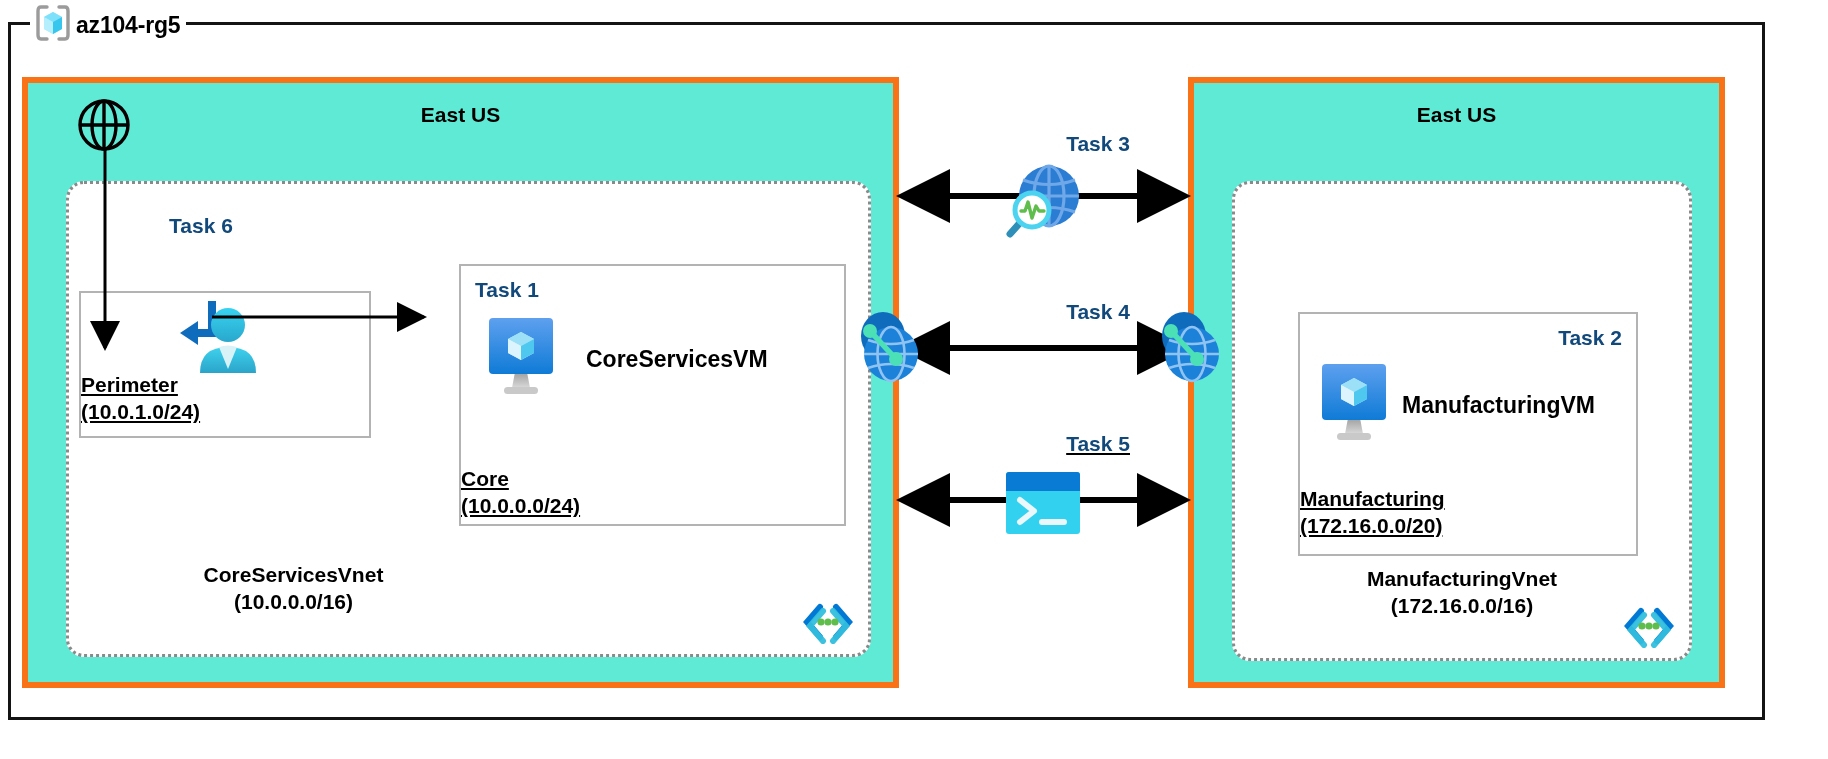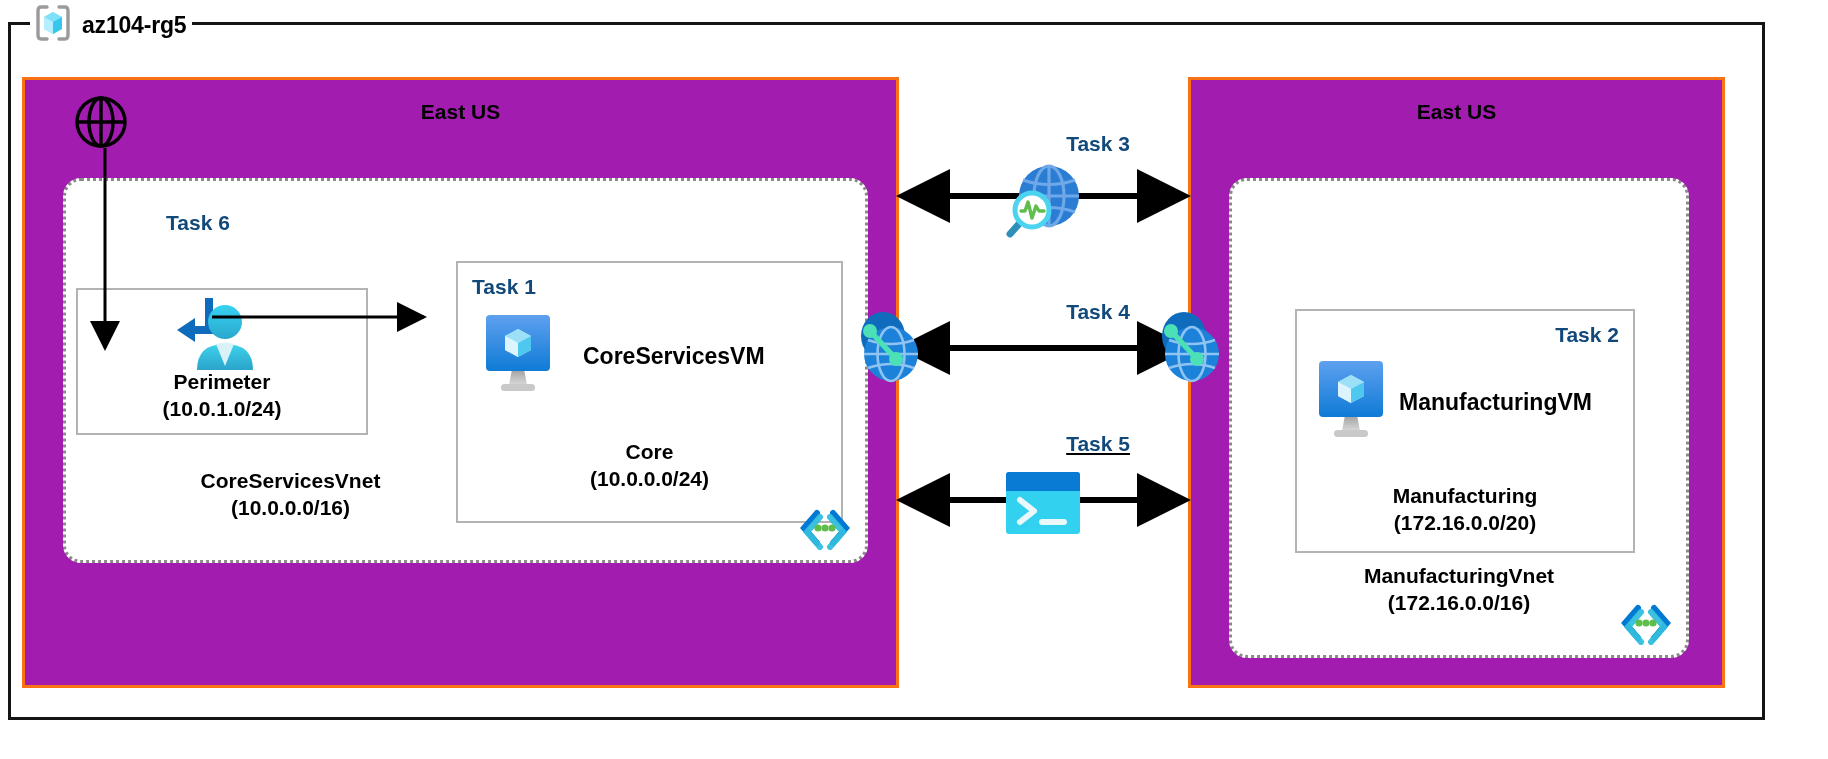--- a/index.html
+++ b/index.html
@@ -32,37 +32,37 @@
   }
   
   .rg-title-gap {
     position: absolute;
     left: 30px;
     top: 6px;
     height: 38px;
     background: #ffffff;
     display: flex;
     align-items: center;
-    gap: 12px;
+    gap: 6px;
     padding: 0 6px;
     z-index: 6;
   }
   .rg-title-text {
     font-size: 23px;
     font-weight: bold;
     color: #000000;
     letter-spacing: -0.2px;
     white-space: nowrap;
   }
 
   
   .region-box {
     position: absolute;
-    background: #a21caf;
-    border: 3px solid #f97316;
+    background: #5eead4;
+    border: 6px solid #f97316;
     box-sizing: border-box;
   }
   #region-left  { left: 22px;   top: 77px; width: 877px; height: 611px; }
   #region-right { left: 1188px; top: 77px; width: 537px; height: 611px; }
   .region-title {
     position: absolute;
     top: 20px;
     left: 0;
     right: 0;
     text-align: center;
@@ -72,21 +72,21 @@
   }
 
   
   .vnet-box {
     position: absolute;
     background: #ffffff;
     border: 3px dotted #8a8a8a;
     border-radius: 18px;
     box-sizing: border-box;
   }
-  #vnet-core { left: 38px;  top: 98px; width: 805px; height: 385px; }
+  #vnet-core { left: 38px;  top: 98px; width: 805px; height: 476px; }
   #vnet-mfg  { left: 38px;  top: 98px; width: 460px; height: 480px; }
   .vnet-label {
     position: absolute;
     left: 0; right: 0;
     text-align: center;
     font-size: 21px;
     font-weight: bold;
     color: #000000;
     line-height: 1.28;
   }
@@ -100,25 +100,25 @@
     border: 2px solid #b3b3b3;
     box-sizing: border-box;
   }
   #subnet-perimeter { left: 10px;  top: 107px; width: 292px; height: 147px; }
   #subnet-core      { left: 390px; top: 80px;  width: 387px; height: 262px; }
   #subnet-mfg       { left: 63px;  top: 100px; width: 340px; height: 244px; margin-top: 28px; }
 
   .subnet-caption {
     position: absolute;
     left: 0; right: 0;
-    text-align: center;
     font-size: 21px;
     font-weight: bold;
     color: #000000;
     line-height: 1.28;
+    text-decoration: underline;
   }
 
   
   .task-label {
     position: absolute;
     font-size: 21px;
     font-weight: bold;
     color: #12497B;
     white-space: nowrap;
   }
@@ -243,21 +243,21 @@
 
               <polygon points="34,16 47,23 47,37 34,44 21,37 21,23" fill="#C6EDFB"></polygon>
               <polygon points="34,16 47,23 34,30 21,23" fill="#9CE0F8"></polygon>
               <polygon points="34,30 47,23 47,37 34,44" fill="#4FC8F0"></polygon>
               <polygon points="34,30 21,23 21,37 34,44" fill="#DCF4FD"></polygon>
             </svg>
           </span>
           <span class="vm-name">CoreServicesVM</span>
         </div>
 
-        <div class="subnet-caption" style="bottom:28px;">
+        <div class="subnet-caption" style="bottom:4px;">
           <div>Core</div>
           <div>(10.0.0.0/24)</div>
         </div>
       </div>
 
       <div class="vnet-label">
         <div>CoreServicesVnet</div>
         <div>(10.0.0.0/16)</div>
       </div>
 

